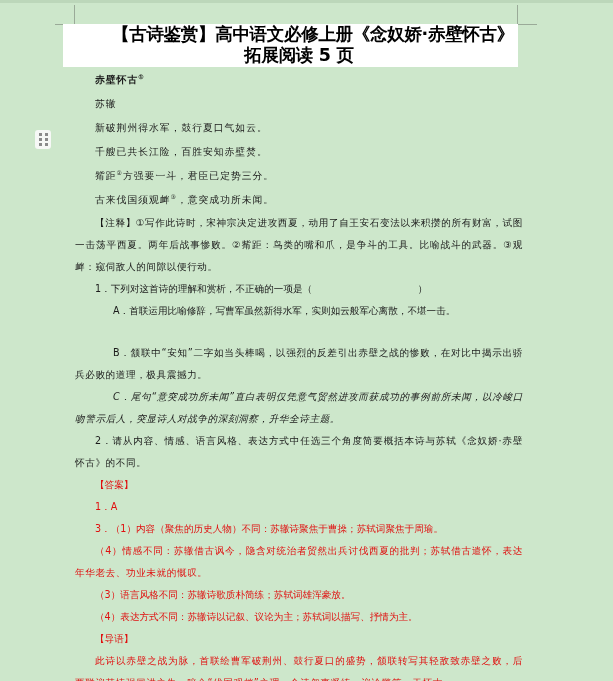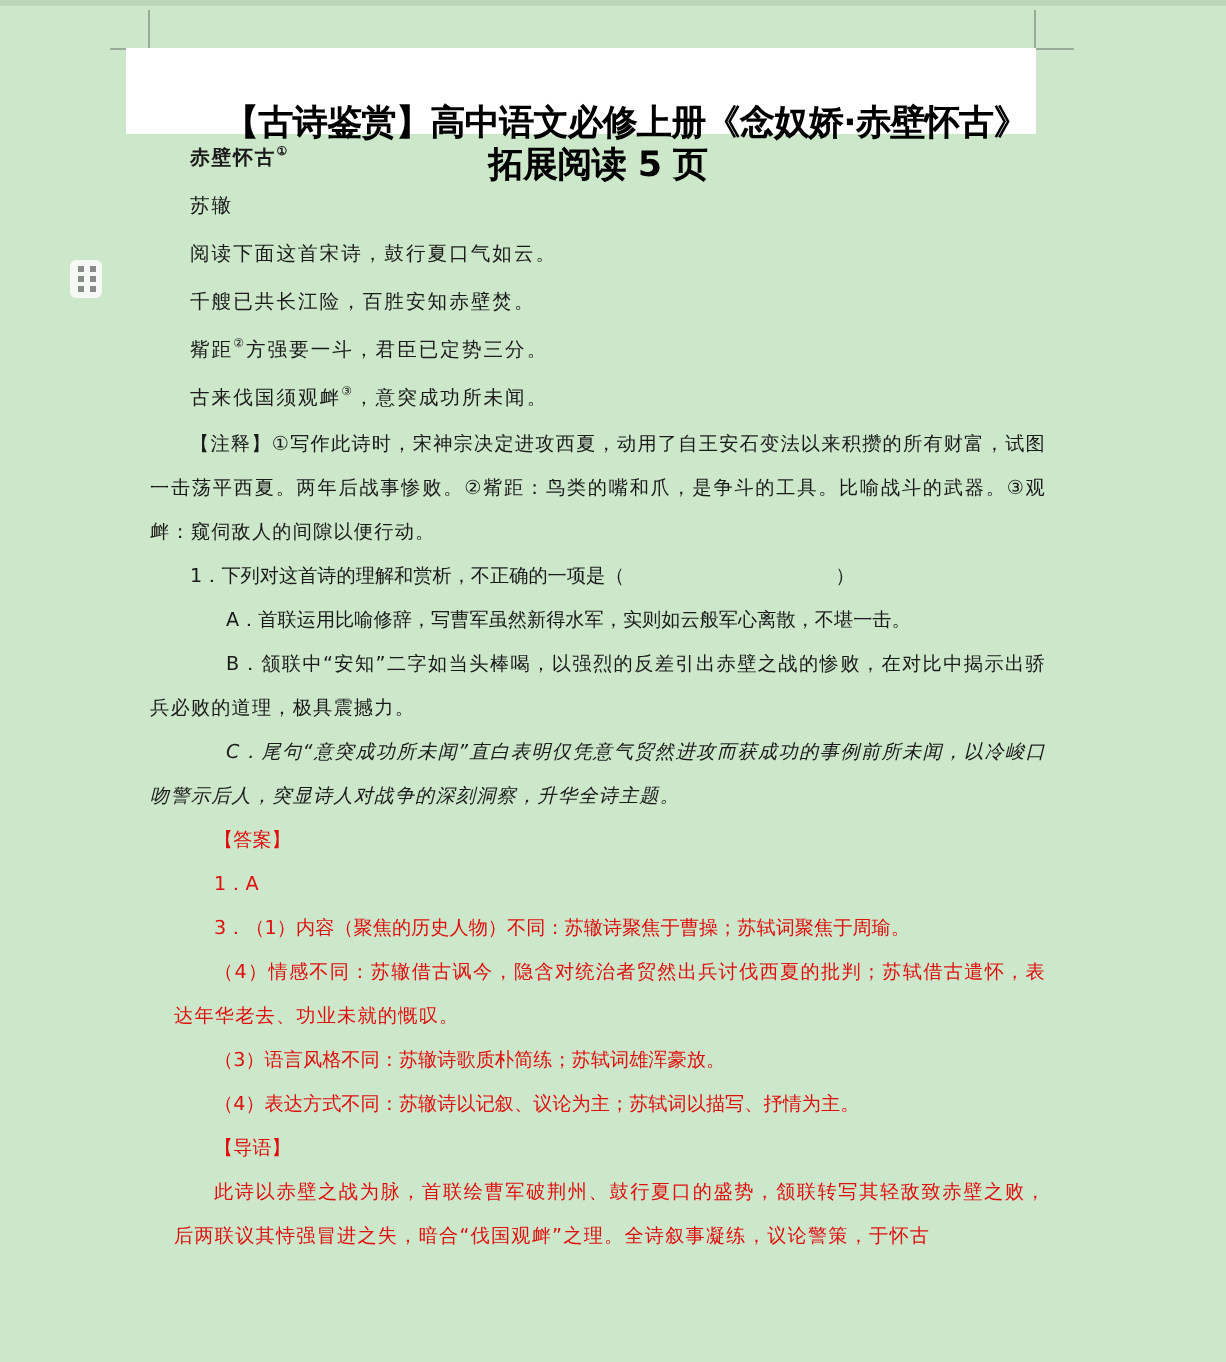--- a/index.html
+++ b/index.html
@@ -10,35 +10,35 @@
     position:relative;
   }
   .topbar { position:absolute; left:0; top:0; width:613px; height:3px; background:#bcd7ba; }
   .crop { position:absolute; background:#9aaa98; }
   .title {
     position:absolute; left:75px; top:24px; width:450px;
     font-family:"DejaVu Sans",sans-serif; font-weight:bold;
     font-size:17.5px; line-height:21px; color:#000;
     letter-spacing:-0.3px;
   }
-  .title .l1 { display:block; padding-left:38px; white-space:nowrap;margin-top:28px; }
+  .title .l1 { display:block; padding-left:38px; white-space:nowrap; }
   .title .l2 { display:block; white-space:nowrap;text-align:center; }
   .title-white { position:absolute; left:63px; top:24px; width:455px; height:43px; background:#fff; }
   .body-text {
     position:absolute; left:75px; top:68px; width:448px;
     font-size:9.6px; color:#1a1a1a; line-height:22px;
   }
   .p { margin:0; white-space:nowrap; }
   .ind1 { padding-left:20px; }
   .ind2 { padding-left:38px; }
   .poem { padding-left:20px; font-family:"DejaVu Serif",serif; font-size:9.8px; letter-spacing:1px; }
   .poem-title { font-weight:bold; }
   sup { font-size:6px; vertical-align:super; line-height:0; }
   .wrap { white-space:normal; text-indent:20px; text-align:justify; letter-spacing:0.6px; }
-  .red { color:#e00f0f;margin-left:12px; }
+  .red { color:#e00f0f; }
   .drag-handle {
     position:absolute; left:35px; top:130px; width:16px; height:19px;
     background:#f6f8f6; border-radius:3px;
     display:grid; grid-template-columns:repeat(2,3px); grid-template-rows:repeat(3,3px);
     gap:2px 3px; justify-content:center; align-content:center;
   }
   .drag-handle i { display:block; width:3px; height:3px; background:#8a8a8a; }
 </style>
 </head>
 <body>
@@ -62,31 +62,32 @@
     <i></i>
     <i></i>
     <i></i>
     <i></i>
 </div>
 
 <div class="body-text">
 
   <p class="p poem poem-title" style="line-height:24px;"><span>赤壁怀古</span><sup>①</sup></p>
   <p class="p poem" style="line-height:24px;">苏辙</p>
-  <p class="p poem" style="line-height:24px;"><span>阅读下面这首宋诗，鼓行夏口气如云。</span></p>
+  <p class="p poem" style="line-height:24px;"><span>新破荆州得水军，鼓行夏口气如云。</span></p>
   <p class="p poem" style="line-height:24px;"><span>千艘已共长江险，百胜安知赤壁焚。</span></p>
   <p class="p poem" style="line-height:24px;"><span>觜距</span><sup>②</sup><span>方强要一斗，君臣已定势三分。</span></p>
   <p class="p poem" style="line-height:24px;"><span>古来伐国须观衅</span><sup>③</sup><span>，意突成功所未闻。</span></p>
 
   <p class="p wrap">【注释】①写作此诗时，宋神宗决定进攻西夏，动用了自王安石变法以来积攒的所有财富，试图一击荡平西夏。两年后战事惨败。②觜距：鸟类的嘴和爪，是争斗的工具。比喻战斗的武器。③观衅：窥伺敌人的间隙以便行动。</p>
 
   <p class="p ind1">1．下列对这首诗的理解和赏析，不正确的一项是（　　　　　　　　　　　）</p>
   <p class="p ind2">A．首联运用比喻修辞，写曹军虽然新得水军，实则如云般军心离散，不堪一击。</p>
-  <p class="p wrap" style="text-indent:38px;">B．颔联中“安知”二字如当头棒喝，以强烈的反差引出赤壁之战的惨败，在对比中揭示出骄兵必败的道理，极具震撼力。</p>
+  <p class="p wrap" style="text-indent:38px;margin-top:20px;">B．颔联中“安知”二字如当头棒喝，以强烈的反差引出赤壁之战的惨败，在对比中揭示出骄兵必败的道理，极具震撼力。</p>
   <p class="p wrap" style="text-indent:38px;font-style:italic;">C．尾句“意突成功所未闻”直白表明仅凭意气贸然进攻而获成功的事例前所未闻，以冷峻口吻警示后人，突显诗人对战争的深刻洞察，升华全诗主题。</p>
+  <p class="p wrap">2．请从内容、情感、语言风格、表达方式中任选三个角度简要概括本诗与苏轼《念奴娇·赤壁怀古》的不同。</p>
 
   <p class="p ind1 red">【答案】</p>
   <p class="p ind1 red">1．A</p>
   <p class="p ind1 red">3．（1）内容（聚焦的历史人物）不同：苏辙诗聚焦于曹操；苏轼词聚焦于周瑜。</p>
   <p class="p wrap red">（4）情感不同：苏辙借古讽今，隐含对统治者贸然出兵讨伐西夏的批判；苏轼借古遣怀，表达年华老去、功业未就的慨叹。</p>
   <p class="p ind1 red">（3）语言风格不同：苏辙诗歌质朴简练；苏轼词雄浑豪放。</p>
   <p class="p ind1 red">（4）表达方式不同：苏辙诗以记叙、议论为主；苏轼词以描写、抒情为主。</p>
 
   <p class="p ind1 red">【导语】</p>
   <p class="p wrap red">此诗以赤壁之战为脉，首联绘曹军破荆州、鼓行夏口的盛势，颔联转写其轻敌致赤壁之败，后两联议其恃强冒进之失，暗合“伐国观衅”之理。全诗叙事凝练，议论警策，于怀古</p>

